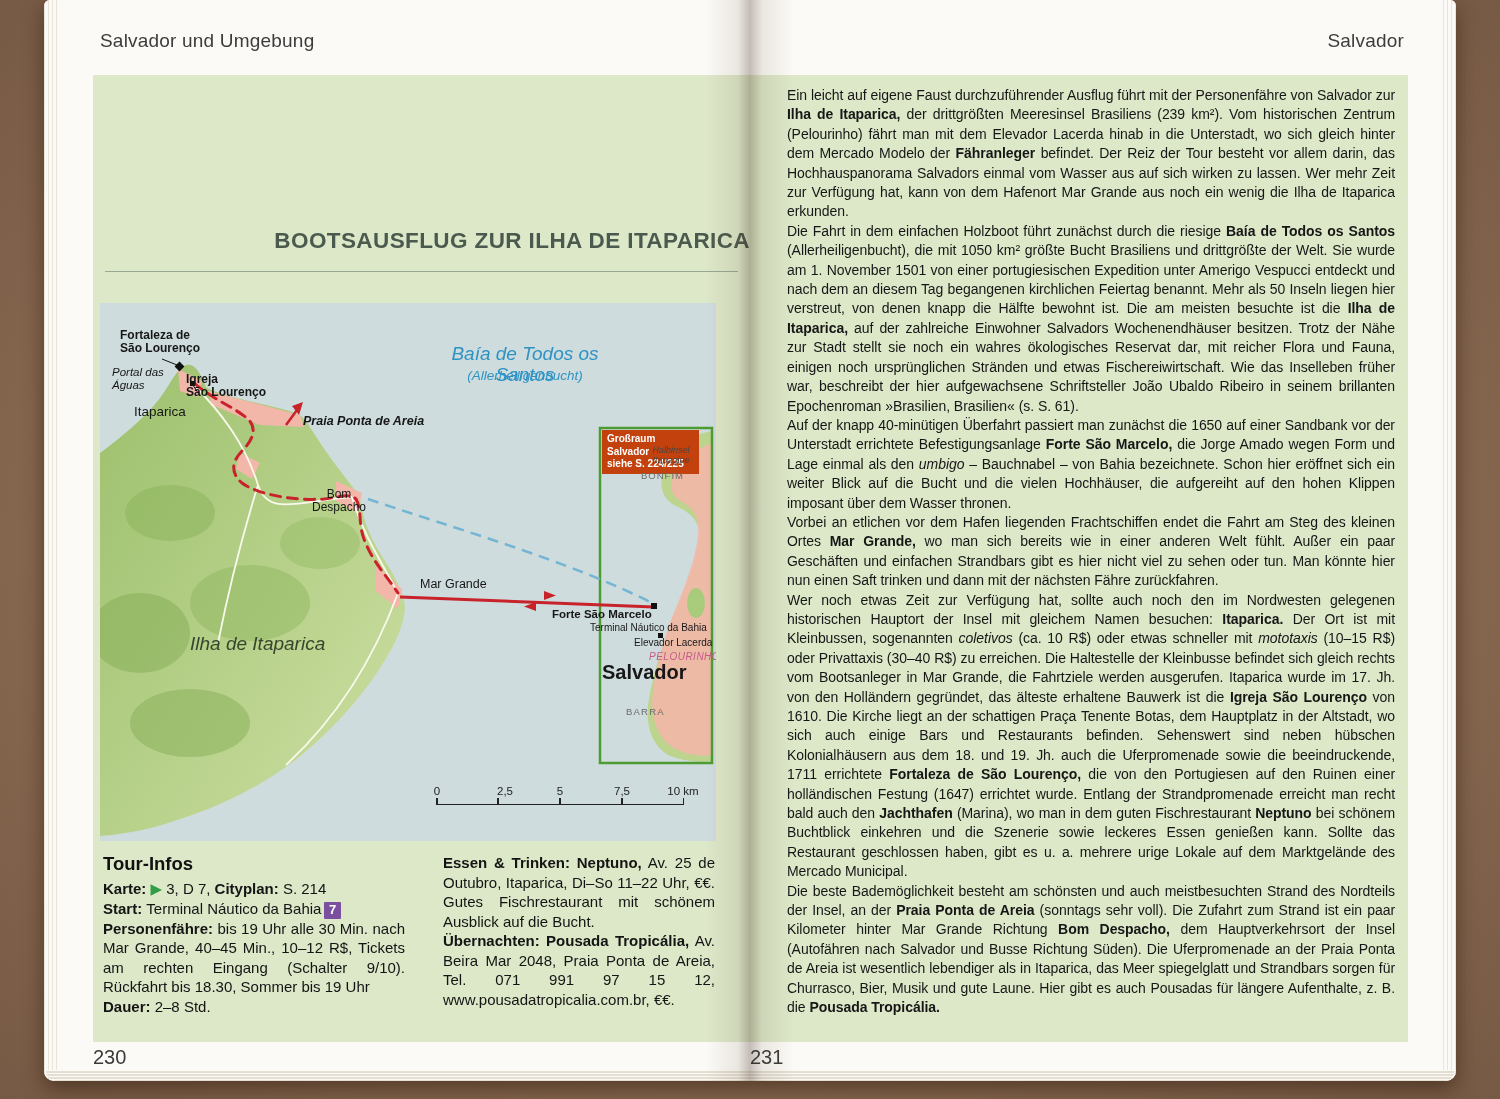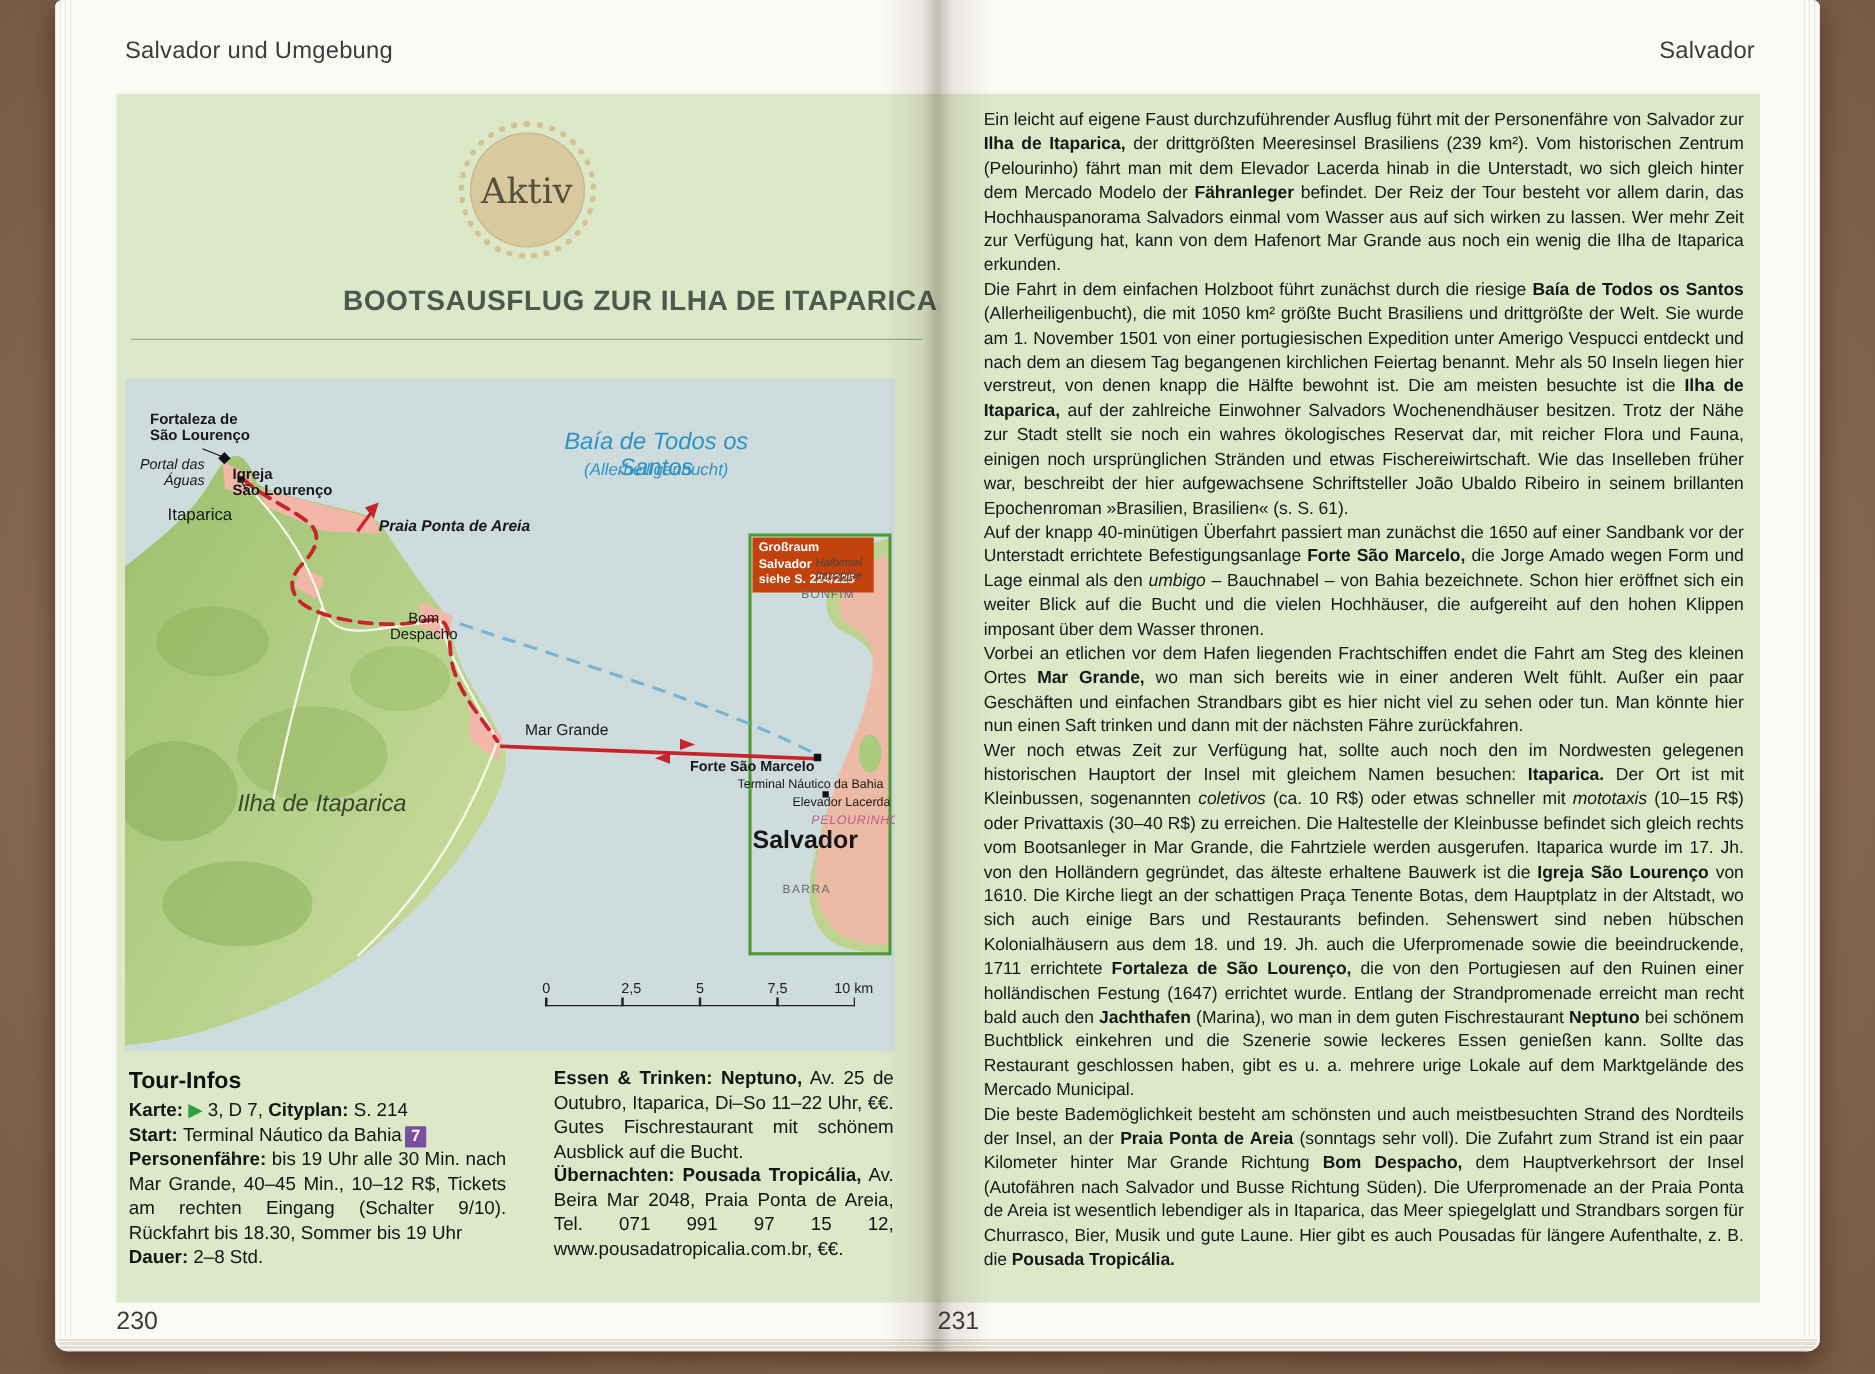--- a/index.html
+++ b/index.html
@@ -48,21 +48,21 @@
 
   .panel-title { position:absolute; top:153px; left:0; right:0; text-align:right;
            font-size:22.5px; font-weight:700; letter-spacing:0.4px; color:#4b5a4e; }
   .title-rule { position:absolute; top:196px; left:12px; right:12px; border-top:1px solid #98a896; }
 
   
   .map { position:absolute; left:7px; top:228px; width:616px; height:538px;
          background:#cfdcdd; overflow:hidden; }
   .map svg { position:absolute; left:0; top:0; }
   .ml { position:absolute; white-space:pre-line; color:#171717; line-height:1.12; font-size:12px; }
-  .b { font-weight:700; } .i { font-style:italic;text-align:right; }
+  .b { font-weight:700; } .i { font-style:italic; }
   .blue { color:#2e93c4; }
   .ctr { text-align:center; }
   .nw { white-space:nowrap; }
   .inset-title { position:absolute; left:502px; top:127px; width:97px; background:#c2410c;
          color:#fff; font-size:10px; font-weight:700; line-height:1.25; padding:3px 5px;
          white-space:pre-line; }
   .scalebar { position:absolute; left:336px; top:482px; width:248px; height:26px; }
   .sb-line { position:absolute; left:0; right:0; top:19px; border-top:1.5px solid #222; }
   .sb-tick { position:absolute; top:13px; width:1.5px; height:7px; background:#222; }
   .sb-lbl  { position:absolute; top:0; transform:translateX(-50%); font-size:11.5px; color:#222; white-space:nowrap; }
@@ -89,23 +89,20 @@
     <div class="edge-left"></div>
     <div class="edge-right"></div>
     <div class="edge-bottom"></div>
   </div>
 
   <div class="hdr hdr-left">Salvador und Umgebung</div>
   <div class="hdr hdr-right">Salvador</div>
 
   <div class="panel panel-left">
 
-    <div class="badge">
-      <div class="badge-inner">Aktiv</div>
-    </div>
 
     <div class="panel-title">BOOTSAUSFLUG ZUR ILHA DE ITAPARICA</div>
     <div class="title-rule"></div>
 
     <div class="map">
       <svg width="616" height="538" viewBox="0 0 616 538">
         <defs>
           <linearGradient id="landg" x1="0" y1="0" x2="1" y2="1">
             <stop offset="0" stop-color="#9cc06c"></stop>
             <stop offset="1" stop-color="#cfe0a5"></stop>

